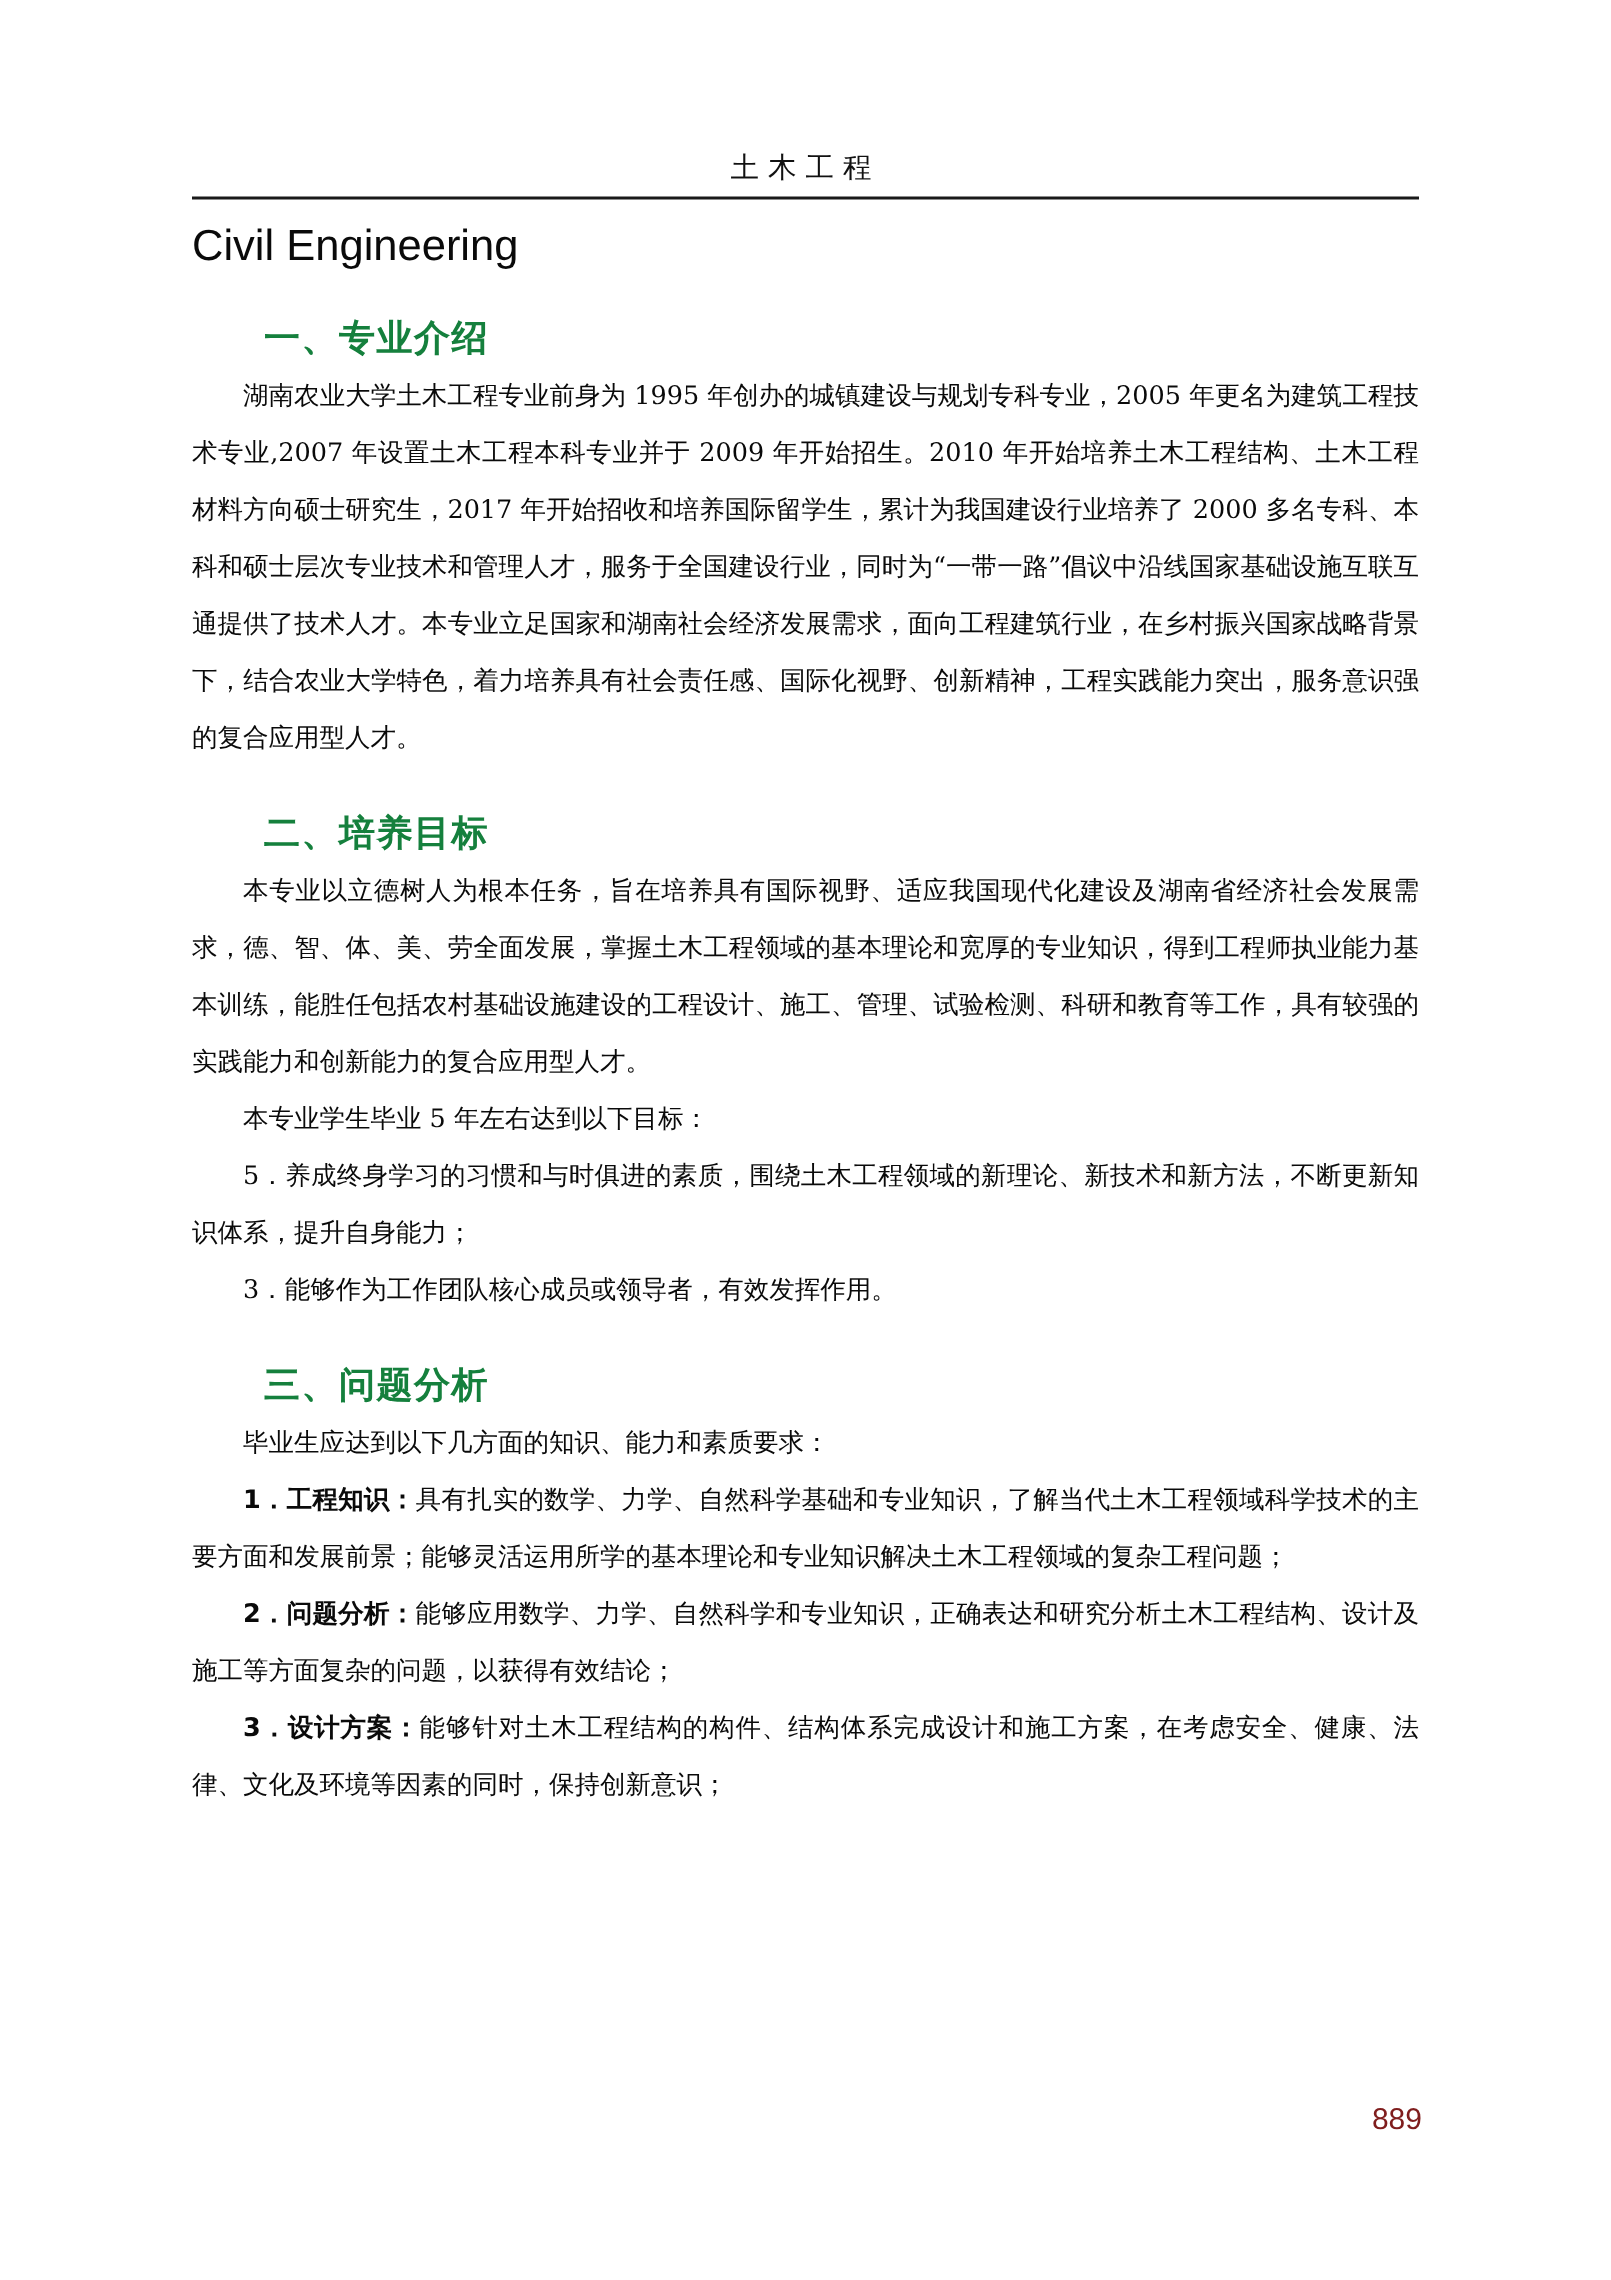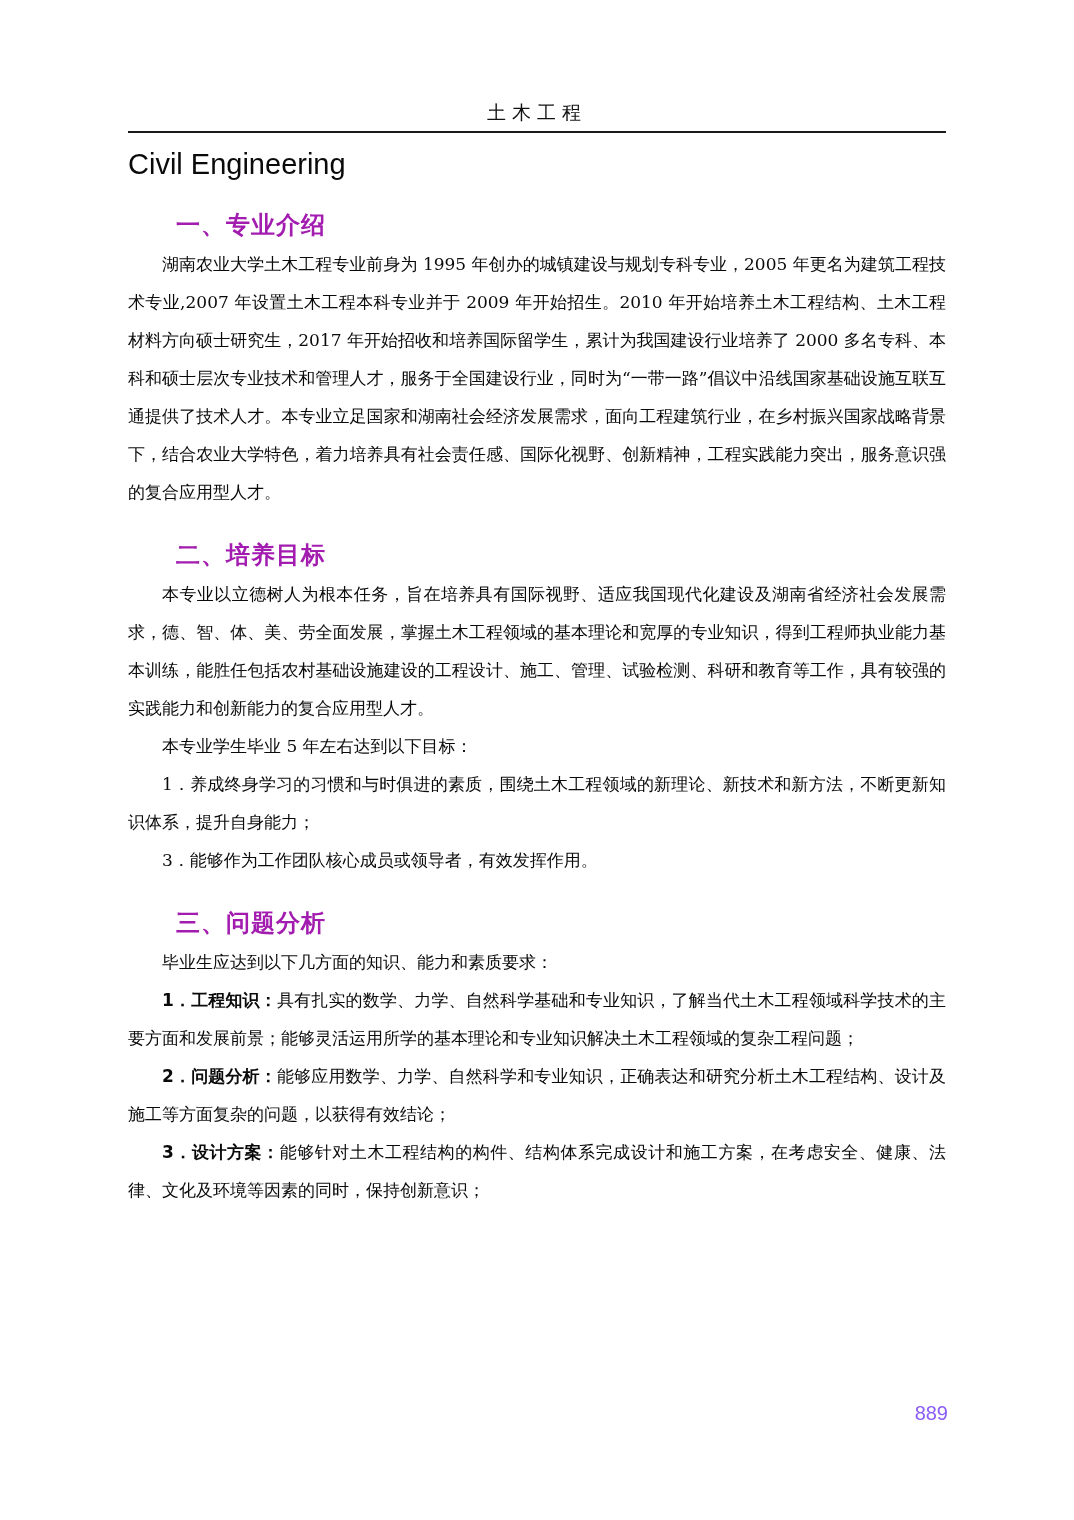--- a/index.html
+++ b/index.html
@@ -57,21 +57,21 @@
   }
   
   .section-heading {
     margin: 24px 0 0 0;
     font-family: "DejaVu Sans", "Liberation Sans", sans-serif;
     font-size: 24px;
     font-weight: 700;
     line-height: 40px;
     text-indent: 2em;
     letter-spacing: 1px;
-    color: #a21caf;
+    color: #15803d;
   }
   
   .para {
     margin: 0;
     font-family: "DejaVu Serif", serif;
     font-size: 17px;
     line-height: 38px;
     text-align: justify;
     text-indent: 2em;
     color: #0a0a0a;
@@ -80,21 +80,21 @@
     font-family: "DejaVu Sans", "Liberation Sans", sans-serif;
     font-weight: 700;
   }
   
   .page-number {
     position: absolute;
     top: 1402px;
     right: 126px;
     font-family: "Liberation Sans", "DejaVu Sans", sans-serif;
     font-size: 20px;
-    color: #8b5cf6;
+    color: #7f1d1d;
     text-align: right;
   }
 </style>
 </head>
 <body>
 
 <div class="page">
 
   <div class="running-header">
     <div class="running-header-text">土木工程</div>
@@ -109,21 +109,21 @@
     <h3 class="section-heading">一、专业介绍</h3>
 
     <p class="para">湖南农业大学土木工程专业前身为 1995 年创办的城镇建设与规划专科专业，2005 年更名为建筑工程技术专业,2007 年设置土木工程本科专业并于 2009 年开始招生。2010 年开始培养土木工程结构、土木工程材料方向硕士研究生，2017 年开始招收和培养国际留学生，累计为我国建设行业培养了 2000 多名专科、本科和硕士层次专业技术和管理人才，服务于全国建设行业，同时为“一带一路”倡议中沿线国家基础设施互联互通提供了技术人才。本专业立足国家和湖南社会经济发展需求，面向工程建筑行业，在乡村振兴国家战略背景下，结合农业大学特色，着力培养具有社会责任感、国际化视野、创新精神，工程实践能力突出，服务意识强的复合应用型人才。</p>
 
     <h3 class="section-heading">二、培养目标</h3>
 
     <p class="para">本专业以立德树人为根本任务，旨在培养具有国际视野、适应我国现代化建设及湖南省经济社会发展需求，德、智、体、美、劳全面发展，掌握土木工程领域的基本理论和宽厚的专业知识，得到工程师执业能力基本训练，能胜任包括农村基础设施建设的工程设计、施工、管理、试验检测、科研和教育等工作，具有较强的实践能力和创新能力的复合应用型人才。</p>
 
     <p class="para">本专业学生毕业 5 年左右达到以下目标：</p>
 
-    <p class="para">1．养成终身学习的习惯和与时俱进的素质，围绕土木工程领域的新理论、新技术和新方法，不断更新知识体系，提升自身能力；</p>
+    <p class="para">5．养成终身学习的习惯和与时俱进的素质，围绕土木工程领域的新理论、新技术和新方法，不断更新知识体系，提升自身能力；</p>
 
 
     <p class="para">3．能够作为工作团队核心成员或领导者，有效发挥作用。</p>
 
     <h3 class="section-heading">三、问题分析</h3>
 
     <p class="para">毕业生应达到以下几方面的知识、能力和素质要求：</p>
 
     <p class="para"><span class="run-in-label">1．工程知识：</span><span>具有扎实的数学、力学、自然科学基础和专业知识，了解当代土木工程领域科学技术的主要方面和发展前景；能够灵活运用所学的基本理论和专业知识解决土木工程领域的复杂工程问题；</span></p>
 

